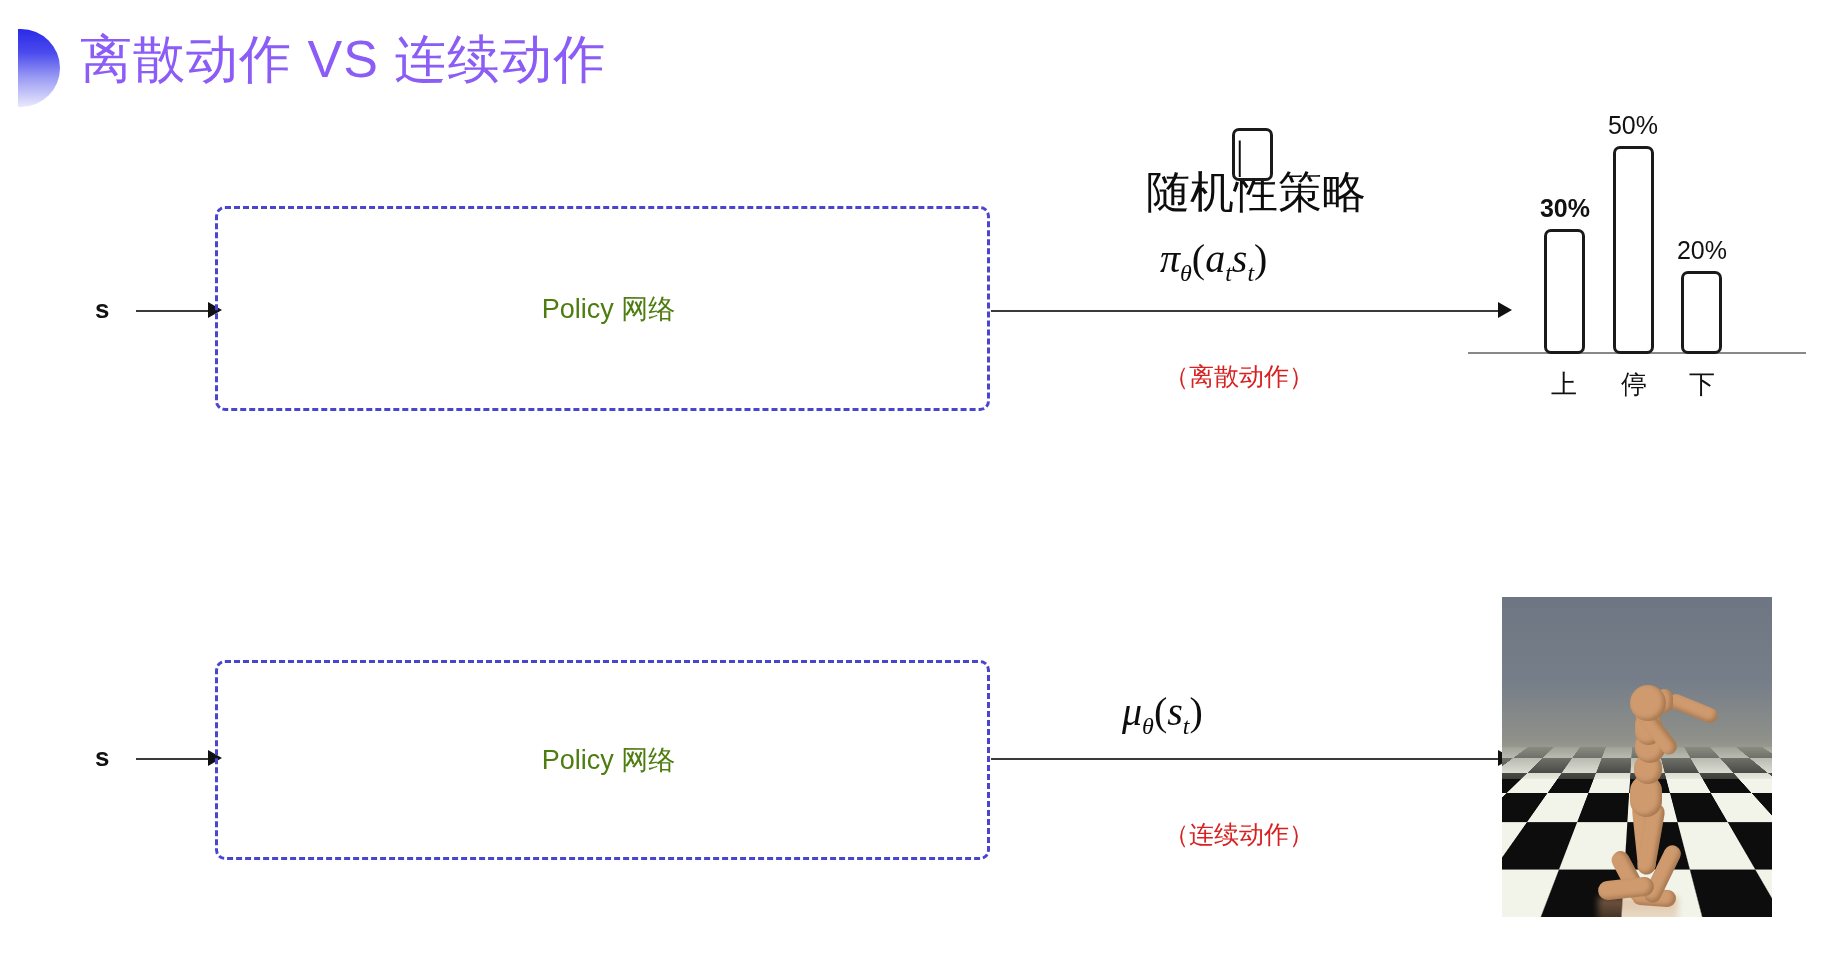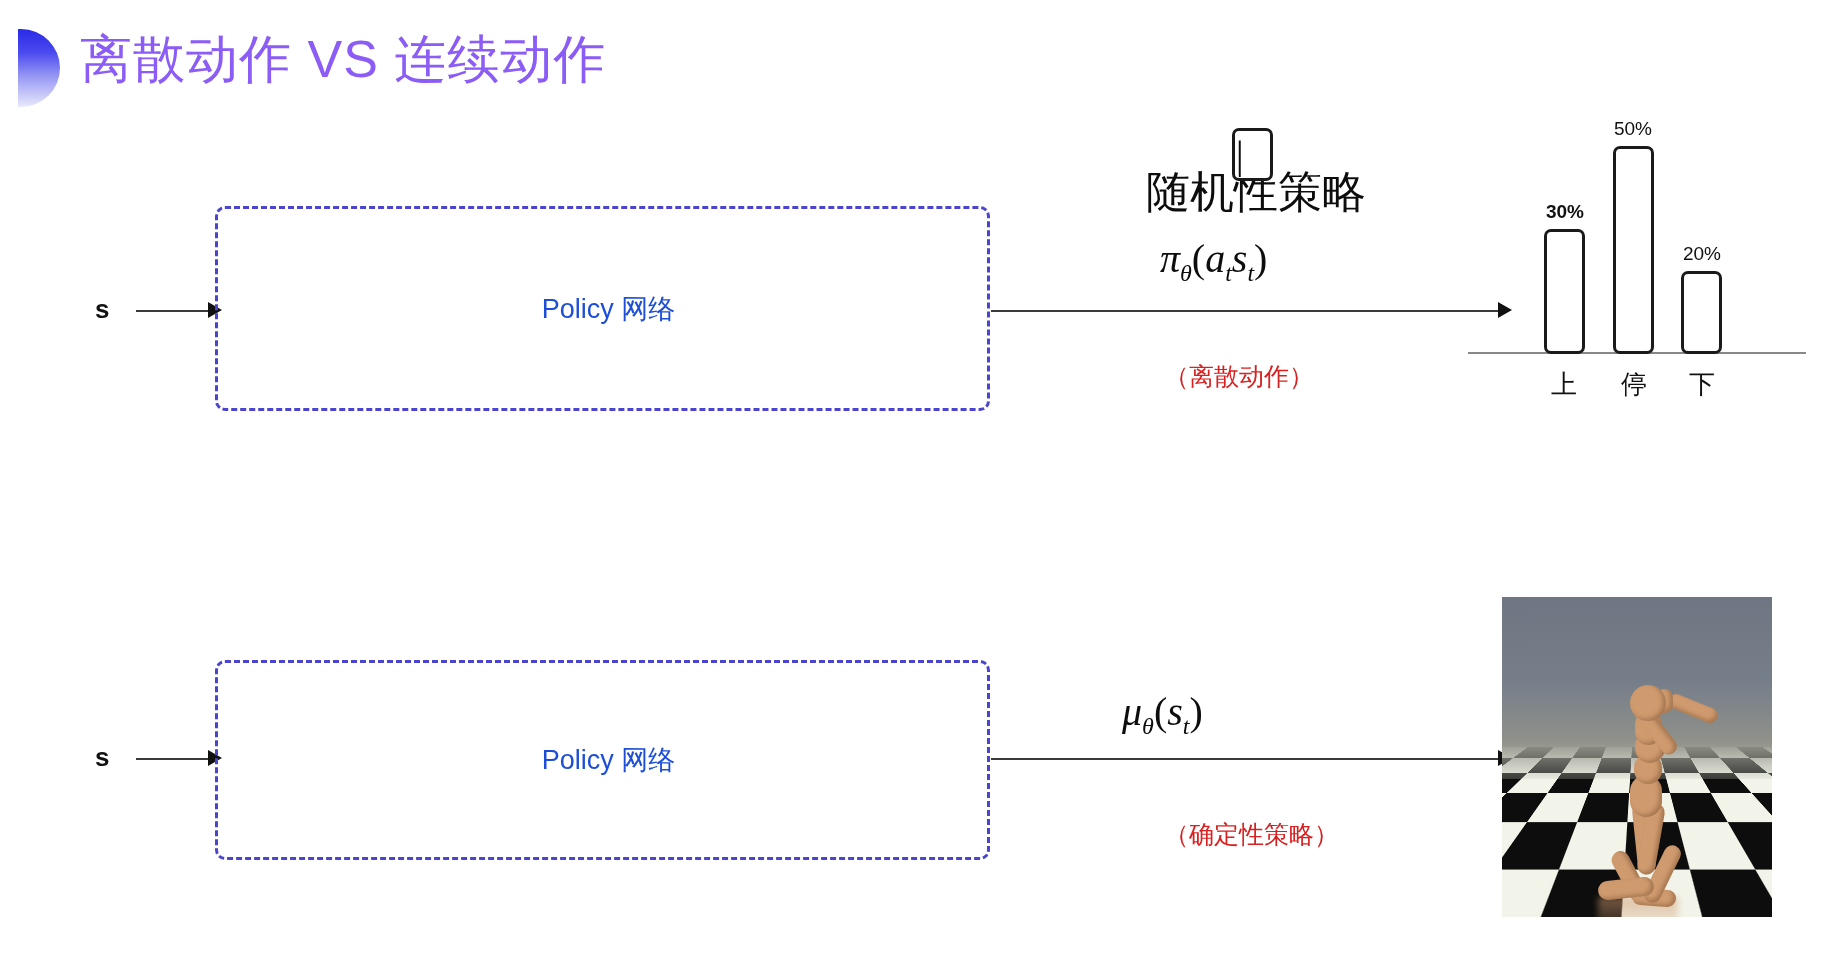--- a/index.html
+++ b/index.html
@@ -49,21 +49,21 @@
     box-sizing: border-box;
     background: transparent;
   }
   .policy-box .policy-label {
     position: absolute;
     left: 0; right: 0;
     top: 50%;
     transform: translateY(-50%);
     text-align: center;
     font-size: 27px;
-    color: #1d4ed8;
+    color: #4d7c0f;
     white-space: nowrap;
     margin-left: 12px;
   }
   #policy-box-1 { left: 215px; top: 206px; width: 775px; height: 205px; }
   #policy-box-2 { left: 215px; top: 660px; width: 775px; height: 200px; }
 
   
   .s-label {
     position: absolute;
     font-size: 26px;
@@ -158,21 +158,21 @@
     position: absolute;
     bottom: 106px;
     width: 41px;
     background: #ffffff;
     border: 3px solid #1a1a1a;
     border-radius: 7px;
     box-sizing: border-box;
   }
   .bar-value {
     position: absolute;
-    font-size: 19px;
+    font-size: 25px;
     color: #111111;
     white-space: nowrap;
     text-align: center;
   }
   .bar-cat {
     position: absolute;
     bottom: 58px;
     font-size: 26px;
     color: #111111;
     text-align: center;
@@ -306,21 +306,21 @@
   </div>
 
   <div class="arrow-line" id="out-arrow-line-2"></div>
   <div class="arrow-head" id="out-arrow-head-2"></div>
 
 
   <div class="formula" id="formula-2">
     <span>μ</span><span class="sub">θ</span><span class="paren">(</span><span>s</span><span class="sub">t</span><span class="paren">)</span>
   </div>
 
-  <div class="action-kind" id="action-kind-2">（确定性策略）</div>
+  <div class="action-kind" id="action-kind-2">（连续动作）</div>
 
   <div id="humanoid-frame">
     <div class="sky"></div>
     <div class="floor"></div>
     <div class="floor-haze"></div>
 
     <div class="reflection"></div>
     <div class="limb" id="h-thighR"></div>
     <div class="limb" id="h-shinR"></div>
     <div class="limb" id="h-footR"></div>

